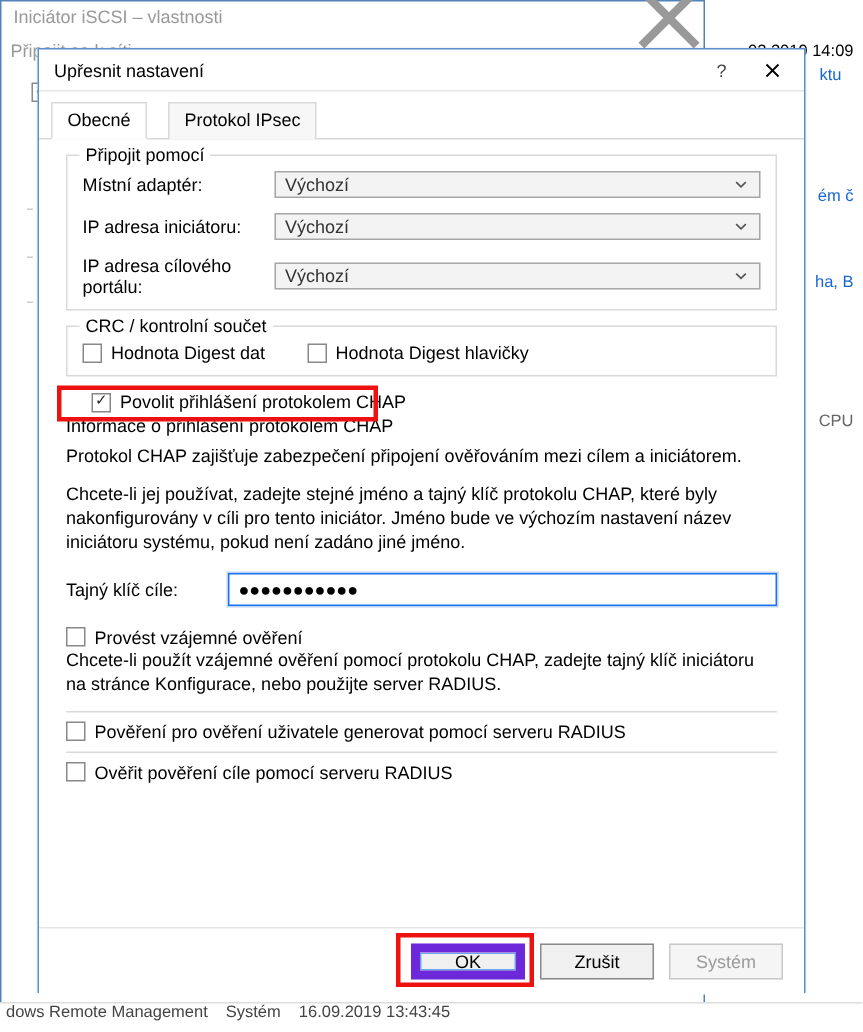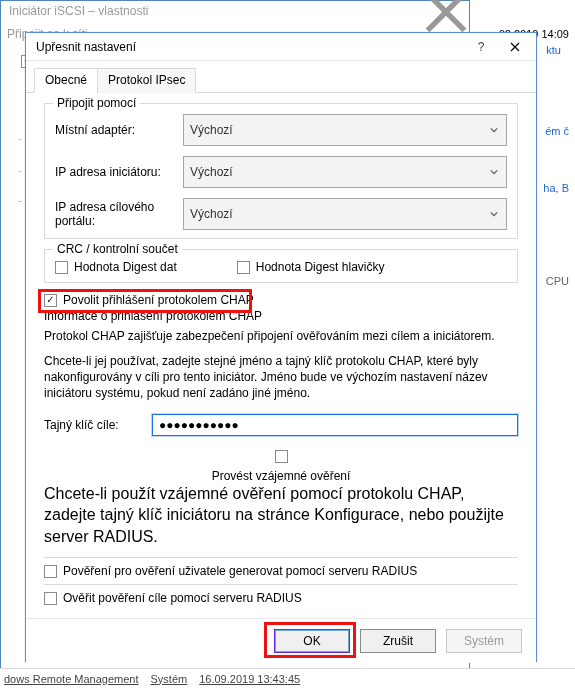--- a/index.html
+++ b/index.html
@@ -10,75 +10,75 @@
   .bg-top-window { position: absolute; top: 0; left: 0; width: 470px; height: 680px; border: 1px solid #5384b9; background: #fff; }
   .bg-top-title { position: absolute; top: 3px; left: 8px; font-size: 12px; color: #999; }
   .bg-top-close { position: absolute; top: 0; right: 0; width: 46px; height: 22px; display:flex; align-items:center; justify-content:center; color:#999; }
   .bg-sub-title { position: absolute; top: 26px; left: 6px; color:#999; font-size:12px; }
 
   .bg-right { position: absolute; right: 0; top: 0; width: 105px; height: 688px; background: #fff; }
   .bg-right .line { position: absolute; font-size: 11px; color: #1a66d1; }
   .bg-right .line.black { color:#000; }
   .bg-right .line.grey { color:#666; }
 
-  .bg-taskbar { position: absolute; bottom: 0; left: 0; width: 575px; height: 20px; background:#fff; border-top:1px solid #ddd; font-size:11px; color:#444; display:flex; align-items:center; padding-left:4px;text-decoration:underline; }
+  .bg-taskbar { position: absolute; bottom: 0; left: 0; width: 575px; height: 20px; background:#fff; border-top:1px solid #ddd; font-size:11px; color:#444; display:flex; align-items:flex-start; padding-left:4px; }
   .bg-taskbar span + span { margin-left: 12px; }
 
   .bg-frag-cb { position:absolute; top:54px; left:20px; width:13px; height:13px; border:1px solid #888; background:#fff; }
   .bg-frag-cb::after { content:"✓"; font-size:10px; position:absolute; top:-2px; left:1px; color:#555; }
   .bg-frag-line { position:absolute; left:17px; width:4px; height:1px; background:#ccc; }
 
   
   .dialog { position: absolute; top: 32px; left: 25px; width: 512px; height: 630px; background: #fff; border: 1px solid #5a8fcf; box-shadow: 0 0 0 1px rgba(0,0,0,0.04); z-index: 10; }
   .titlebar { height: 28px; display: flex; align-items: center; padding: 0 4px 0 10px; border-bottom: 1px solid #e6e6e6; }
   .titlebar .title { flex: 1; font-size: 12px; color: #000; }
   .tb-btn { width: 34px; height: 22px; display:flex; align-items:center; justify-content:center; color:#444; }
   .tb-btn svg { width:10px; height:10px; }
 
   .client { position: relative; display:flex; flex-direction:column; height: 602px;}
 
-  .tabstrip { display:flex; gap:0; padding: 6px 8px 0 8px; border-bottom:1px solid #d9d9d9; }
+  .tabstrip { display:flex; gap:15px; padding: 6px 8px 0 8px; border-bottom:1px solid #d9d9d9; }
   .tab { padding: 4px 10px 5px; border:1px solid #d9d9d9; border-bottom:none; background:#fff; margin-right:-1px; position:relative; top:1px; }
   .tab.active { background:#fff; border-bottom:1px solid #fff; }
   .tab.inactive { background:#f7f7f7; }
 
   .content { padding: 10px 18px 4px 18px; flex:1; overflow:hidden; }
 
   .group { border:1px solid #d9d9d9; border-radius:0; padding: 10px 10px 8px 10px; margin-bottom: 10px; position: relative; }
   .group-title { position:absolute; top:-8px; left:8px; background:#fff; padding:0 4px; font-size:12px; color:#000; }
 
   .row { display:flex; align-items:center; margin-bottom:10px; }
   .row:last-child { margin-bottom:0; }
   .row label.col { width: 128px; font-size:12px; }
-  .combo { flex:1; height:32px; border:1px solid #a6a6a6; background:#f3f3f3; display:flex; align-items:center; padding:0 4px 0 6px; justify-content:space-between; color:#333; }
+  .combo { flex:1; height:18px; border:1px solid #a6a6a6; background:#f3f3f3; display:flex; align-items:center; padding:0 4px 0 6px; justify-content:space-between; color:#333; }
   .combo .chev { width:16px; display:flex; justify-content:center; align-items:center; color:#555; }
   .combo .chev svg { width:8px; height:8px; }
 
   .cbwrap { display:flex; align-items:center; gap:6px; font-size:12px; }
   .cb { width:13px; height:13px; border:1px solid #888; background:#fff; display:flex; align-items:center; justify-content:center; }
   .cb.checked::after { content:"✓"; font-size:10px; line-height:10px; color:#222; }
 
   .chap-desc { font-size:12px; margin:4px 0 10px 0; }
   .chap-note { font-size:12px; margin-bottom:12px; line-height:1.35; }
   .chap-sub { font-size:12px; margin: 2px 0 6px 0; }
 
   .field-row { display:flex; align-items:center; margin-bottom:14px; position:relative; }
   .field-row label { width:108px; font-size:12px; }
   .txt { flex:1; height:22px; border:1px solid #7a7a7a; padding:0 6px; font-size:12px; font-family:inherit; }
   .txt.focus { border:1px solid #1a73e8; outline:1px solid #bcd4f6; }
 
-  .mutual-note { font-size:16px; margin: -4px 0 10px 0; line-height:1.35; }
+  .mutual-note { font-size:12px; margin: -4px 0 10px 0; line-height:1.35; }
 
   .sep { height:1px; background:#d9d9d9; margin:6px 0; }
 
   .annot { position:absolute; border:3px solid #e11; pointer-events:none; z-index:50; }
 
   .btnbar { display:flex; justify-content:flex-end; gap:10px; padding: 10px 14px; border-top:1px solid #e6e6e6; background:#fff; position:relative; }
   .btn { width:76px; height:24px; border:1px solid #8a8a8a; background:#f0f0f0; font-size:12px; display:flex; align-items:center; justify-content:center; }
-  .btn.default { border:1px solid #6d28d9; box-shadow: inset 0 0 0 1px #6ea7e8; }
+  .btn.default { border:6px solid #6d28d9; box-shadow: inset 0 0 0 1px #6ea7e8; }
   .btn.disabled { color:#9a9a9a; border-color:#c8c8c8; background:#f5f5f5; }
 
   
 </style>
 </head>
 <body>
 
 <div class="bg-top-window">
   <div class="bg-top-title">Iniciátor iSCSI – vlastnosti</div>
   <div class="bg-top-close">
@@ -160,48 +160,48 @@
                 <svg viewBox="0 0 10 10">
                   <path d="M1 3 L5 7 L9 3" stroke="#555" fill="none" stroke-width="1.4"></path>
                 </svg>
               </span>
           </div>
         </div>
       </div>
 
       <div class="group">
         <div class="group-title">CRC / kontrolní součet</div>
-        <div style="display:flex; gap:60px;">
+        <div style="display:flex; gap:28px;">
           <div class="cbwrap">
             <span class="cb"></span>
             <span>Hodnota Digest dat</span>
           </div>
           <div class="cbwrap">
             <span class="cb"></span>
             <span>Hodnota Digest hlavičky</span>
           </div>
         </div>
       </div>
 
       <div style="position:relative;">
         <div class="annot" style="top:-4px; left:-6px; width:214px; height:24px;"></div>
-        <div class="cbwrap" style="margin-bottom:2px;">
+        <div class="cbwrap" style="margin-bottom:2px;margin-left:17px;">
           <span class="cb checked"></span>
           <span>Povolit přihlášení protokolem CHAP</span>
         </div>
         <div class="chap-sub">Informace o přihlášení protokolem CHAP</div>
         <div class="chap-desc">Protokol CHAP zajišťuje zabezpečení připojení ověřováním mezi cílem a iniciátorem.</div>
         <div class="chap-note">Chcete-li jej používat, zadejte stejné jméno a tajný klíč protokolu CHAP, které byly nakonfigurovány v cíli pro tento iniciátor. Jméno bude ve výchozím nastavení název iniciátoru systému, pokud není zadáno jiné jméno.</div>
 
         <div class="field-row">
           <label>Tajný klíč cíle:</label>
           <input class="txt focus" type="text" value="●●●●●●●●●●●" style="">
         </div>
 
-        <div class="cbwrap" style="margin-bottom:4px;flex-direction:column;">
+        <div class="cbwrap" style="margin-bottom:4px;">
           <span class="cb"></span>
           <span>Provést vzájemné ověření</span>
         </div>
         <div class="mutual-note">Chcete-li použít vzájemné ověření pomocí protokolu CHAP, zadejte tajný klíč iniciátoru na stránce Konfigurace, nebo použijte server RADIUS.</div>
 
         <div class="sep"></div>
 
         <div class="cbwrap" style="margin:6px 0;">
           <span class="cb"></span>
           <span>Pověření pro ověření uživatele generovat pomocí serveru RADIUS</span>

